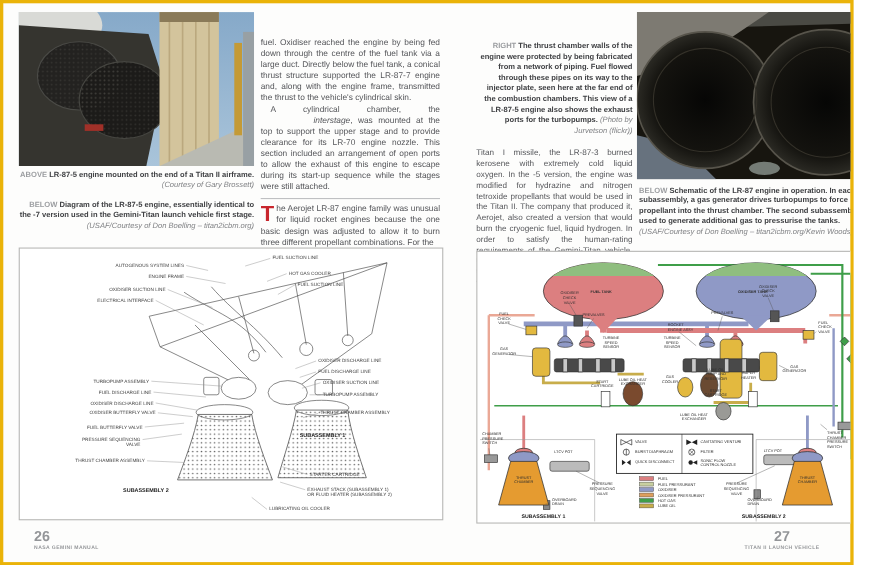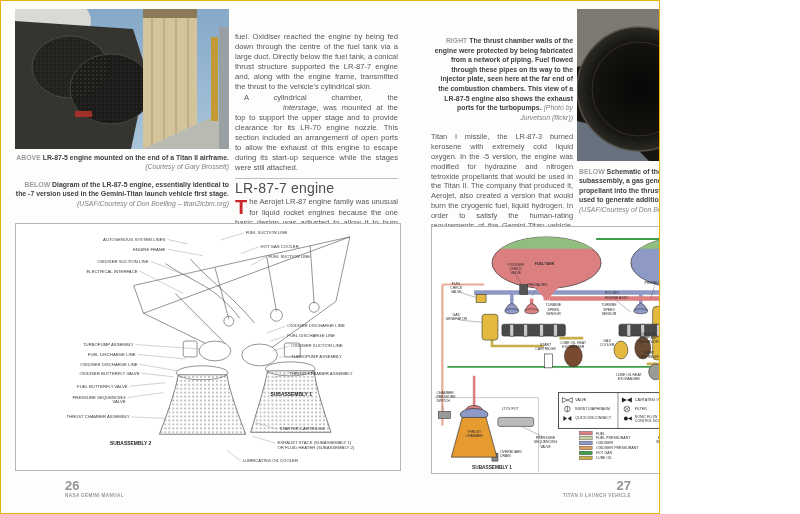--- a/index.html
+++ b/index.html
@@ -1,17 +1,17 @@
 <!DOCTYPE html>
 <html><head>
 <meta charset="utf-8">
 <style>
   html,body{margin:0;padding:0;background:#fff;}
-  .spread{position:relative;width:660px;height:514px;background:#fdfdfc;overflow:hidden;
-          font-family:"Liberation Sans",sans-serif;border:1px solid #eab308;box-sizing:border-box;}
+  .spread{position:relative;width:776px;height:514px;background:#fdfdfc;overflow:hidden;
+          font-family:"Liberation Sans",sans-serif;border:3px solid #eab308;box-sizing:border-box;}
   
   .photo{position:absolute;display:block;}
   .photo-left{left:14px;top:8px;width:214px;height:140px;}
   .photo-right{left:576px;top:8px;width:219px;height:152px;}
   
   .cap{position:absolute;font-size:6.9px;font-weight:bold;color:#3f4043;line-height:9.4px;}
   .cap .pfx{color:#9b9da0;}
   .cap .credit{font-weight:normal;font-style:italic;color:#808285;}
   .cap-above{left:14px;top:152px;width:214px;text-align:right;}
   .cap-below{left:14px;top:179px;width:214px;text-align:right;}
@@ -29,22 +29,22 @@
   .col2 .cap2{font-weight:bold;color:#3f4043;text-align:right;font-size:6.9px;line-height:9.6px;}
   .col2 .cap2 .pfx{color:#9b9da0;}
   .col2 .cap2 .credit{font-weight:normal;font-style:italic;color:#808285;}
   .col2 .body{margin-top:10px;font-size:7.4px;}
   
   .diagram-box{position:absolute;left:14px;top:222px;width:386px;height:248px;border:1px solid #b7b7b5;background:#fff;box-sizing:border-box;}
   .schematic-box{position:absolute;left:430px;top:225px;width:362px;height:248px;border:1px solid #b7b7b5;background:#fff;box-sizing:border-box;}
   .diagram-box svg,.schematic-box svg{display:block;width:100%;height:100%;}
   
   .footer{position:absolute;color:#939598;}
-  .footer-left{left:28px;top:478px;text-align:left;margin-left:36px;}
-  .footer-right{right:28px;top:478px;text-align:right;}
+  .footer-left{left:28px;top:478px;text-align:left;}
+  .footer-right{right:28px;top:478px;text-align:center;}
   .footer .pagenum{font-size:13px;font-weight:bold;line-height:14px;}
   .footer .ftext{font-size:4.6px;font-weight:bold;letter-spacing:0.4px;line-height:6px;}
   
   .dlabel{font-family:"Liberation Sans",sans-serif;font-size:4.3px;fill:#3c3c3c;}
   .dlabel-b{font-family:"Liberation Sans",sans-serif;font-size:5px;font-weight:bold;fill:#222;}
   .slabel{font-family:"Liberation Sans",sans-serif;font-size:3.5px;fill:#2e2e2e;}
   .slabel-b{font-family:"Liberation Sans",sans-serif;font-size:4.8px;font-weight:bold;fill:#222;}
   .slabel-leg{font-family:"Liberation Sans",sans-serif;font-size:3.6px;fill:#2e2e2e;}
 </style>
 </head>
@@ -88,21 +88,20 @@
   <div class="cap cap-below">
     <span class="pfx">BELOW</span>
     <span>Diagram of the LR-87-5 engine, essentially identical to the -7 version used in the Gemini-Titan launch vehicle first stage.</span>
     <div class="credit">(USAF/Courtesy of Don Boelling – titan2icbm.org)</div>
   </div>
 
   <div class="col col1">
     <p>fuel. Oxidiser reached the engine by being fed down through the centre of the fuel tank via a large duct. Directly below the fuel tank, a conical thrust structure supported the LR-87-7 engine and, along with the engine frame, transmitted the thrust to the vehicle's cylindrical skin.</p>
     <p class="indent"><span>A cylindrical chamber, the </span><em>interstage</em><span>, was mounted at the top to support the upper stage and to provide clearance for its LR-70 engine nozzle. This section included an arrangement of open ports to allow the exhaust of this engine to escape during its start-up sequence while the stages were still attached.</span></p>
     <div class="rule"></div>
-    <h2>LR-87-7 engine</h2>
     <p><span class="dropcap">T</span><span>he Aerojet LR-87 engine family was unusual for liquid rocket engines because the one basic design was adjusted to allow it to burn three different propellant combinations. For the</span></p>
   </div>
 
   <div class="diagram-box">
     <svg viewBox="0 0 386 248">
       <defs>
         <pattern id="dotp" width="4" height="4" patternUnits="userSpaceOnUse">
           <circle cx="2" cy="2" r="0.7" fill="#555"></circle>
         </pattern>
       </defs>

